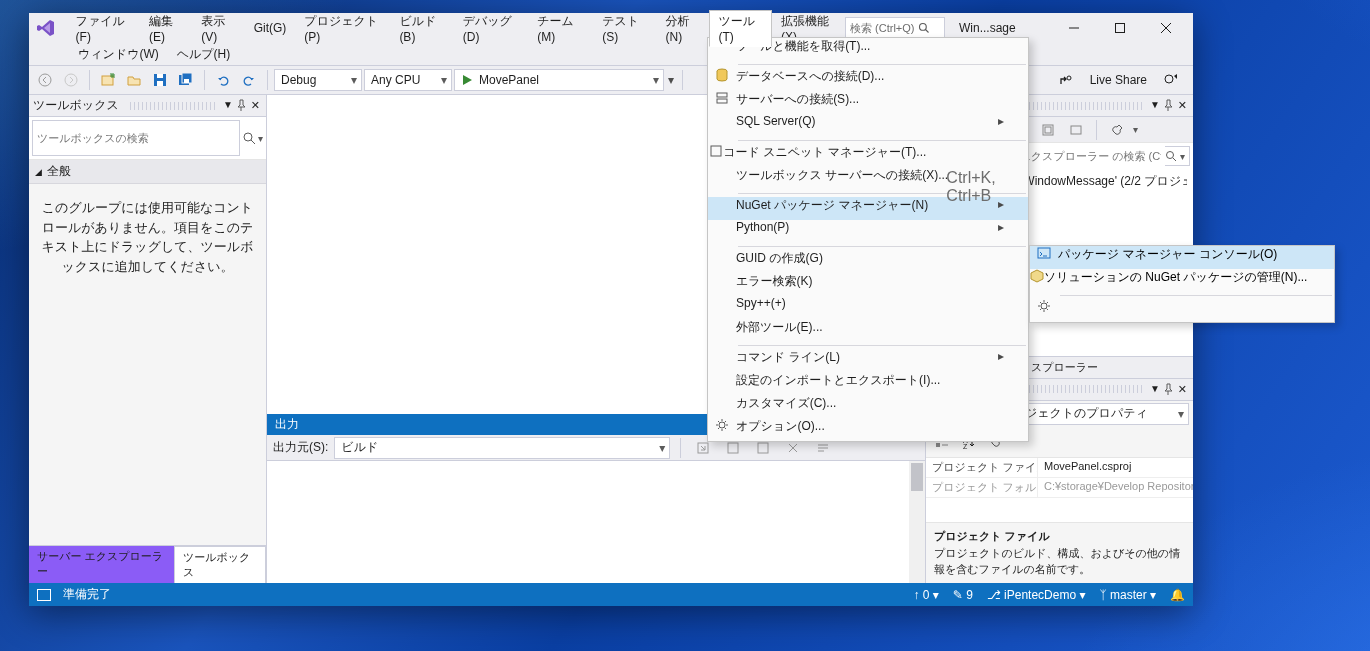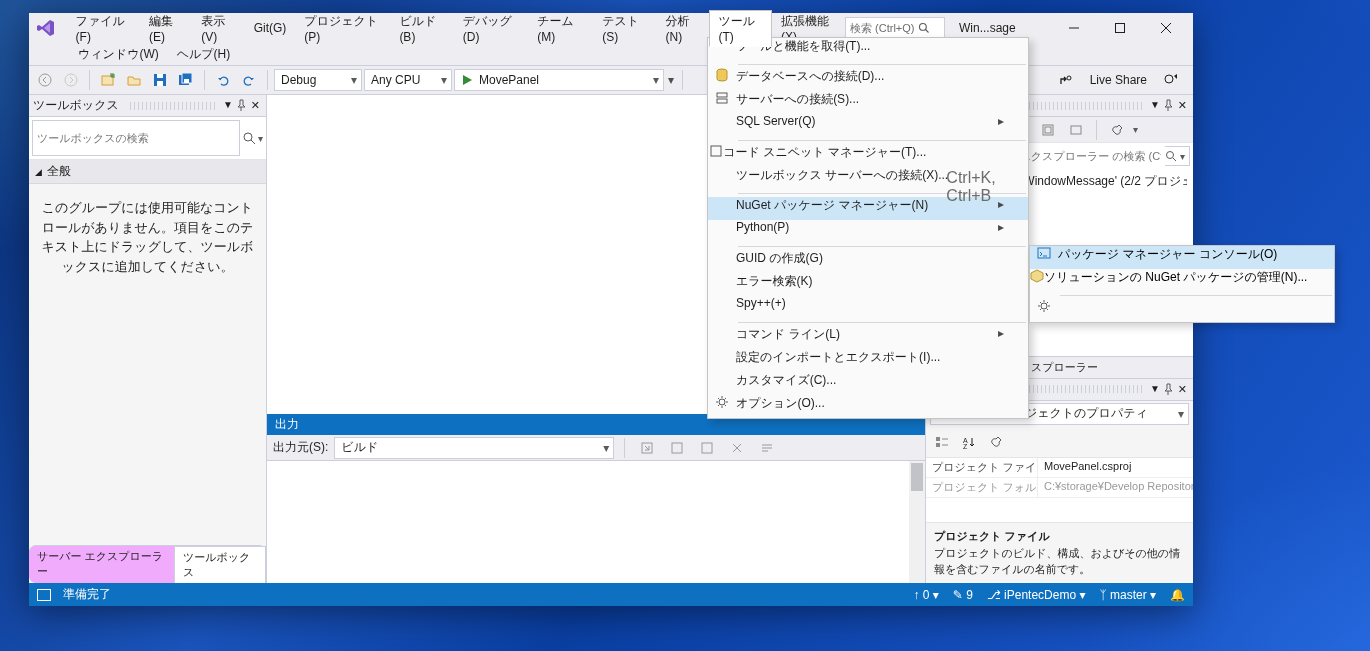--- a/index.html
+++ b/index.html
@@ -29,21 +29,21 @@
   .live-share { display: flex; align-items: center; gap: 18px; padding: 2px 6px; }
   .client { flex: 1; display: flex; min-height: 0; }
   .left-pane { width: 238px; border-right: 1px solid #cccedb; background: #f5f5f5; display: flex; flex-direction: column; }
   .pane-header { height: 22px; background: #eeeef2; border-bottom: 1px solid #cccedb; display: flex; align-items: center; padding: 0 4px; gap: 4px; }
   .pane-header .dots { flex: 1; height: 8px; background: repeating-linear-gradient(90deg, transparent 0 3px, #cccedb 3px 4px); margin: 0 4px; }
   .pin-chevron { display: flex; gap: 2px; }
   .searchrow { display: flex; align-items: center; padding: 3px; gap: 2px; border-bottom: 1px solid #e5e5e5; background: #fff; }
   .searchrow input { flex: 1; border: 1px solid #cccedb; height: 36px; padding: 0 4px; font-size: 11px; outline: none; }
   .cat-hdr { background: #e8e8ec; padding: 3px 6px; font-size: 12px; display: flex; align-items: center; gap: 5px; border-bottom: 1px solid #d7d7dd; }
   .tbx-body { flex: 1; padding: 14px 8px; font-size: 13px; color: #1e1e1e; text-align: center; line-height: 1.5; background: #f5f5f5; }
-  .left-tabs { display: flex; border-top: 1px solid #cccedb; background: #f0abfc; font-size: 11px; border-radius: 7px; }
+  .left-tabs { display: flex; border-top: 1px solid #cccedb; background: #8b5cf6; font-size: 11px; }
   .left-tabs .ltab { padding: 3px 8px; }
   .left-tabs .ltab.active { background: #fff; border: 1px solid #cccedb; border-bottom: 1px solid #fff; margin-bottom: -1px; }
   .center-pane { flex: 1; display: flex; flex-direction: column; background: #fff; }
   .editor-blank { flex: 1; background: #fff; }
   .output-header { height: 21px; background: #0e70c0; color: #fff; display: flex; align-items: center; padding: 0 8px; font-size: 12px; }
   .output-toolbar { height: 26px; border-bottom: 1px solid #cccedb; background: #eeeef2; display: flex; align-items: center; padding: 0 6px; gap: 6px; font-size: 12px; }
   .output-body { flex: 0 0 122px; background: #fff; position: relative; }
   .output-body .vtrack { position: absolute; right: 0; top: 0; width: 16px; height: 100%; background: #f0f0f0; }
   .output-body .vthumb { position: absolute; right: 2px; top: 2px; width: 12px; height: 28px; background: #c2c3c9; }
   .right-col { width: 268px; display: flex; flex-direction: column; border-left: 1px solid #cccedb; background: #f5f5f5; }
@@ -258,21 +258,21 @@
       </div>
     </div>
 
     <div class="center-pane">
       <div class="editor-blank"></div>
       <div class="output-header">
           <span>出力</span>
         </div>
       <div class="output-toolbar">
         <span>出力元(S):</span>
-        <div class="combo" style="width:280px">
+        <div class="combo" style="width:336px">
             <span>ビルド</span>
             <span class="dd">▾</span>
           </div>
         <div class="tsep"></div>
         <div class="tbtn">
             <svg width="14" height="14">
               <rect x="2" y="2" width="10" height="10" stroke="#9a9a9a" fill="none"></rect>
               <path d="M5 5l4 4M9 5v4h-4" stroke="#9a9a9a" fill="none"></path>
             </svg>
           </div>
@@ -506,20 +506,24 @@
         <div class="dlabel">GUID の作成(G)</div>
       </div>
     <div class="ditem">
         <div class="dicon"></div>
         <div class="dlabel">エラー検索(K)</div>
       </div>
     <div class="ditem">
         <div class="dicon"></div>
         <div class="dlabel">Spy++(+)</div>
       </div>
+    <div class="ditem">
+        <div class="dicon"></div>
+        <div class="dlabel">外部ツール(E)...</div>
+      </div>
     <div class="dsep"></div>
     <div class="ditem">
         <div class="dicon"></div>
         <div class="dlabel">コマンド ライン(L)</div>
         <div class="darrow">▸</div>
       </div>
     <div class="ditem">
         <div class="dicon"></div>
         <div class="dlabel">設定のインポートとエクスポート(I)...</div>
       </div>

